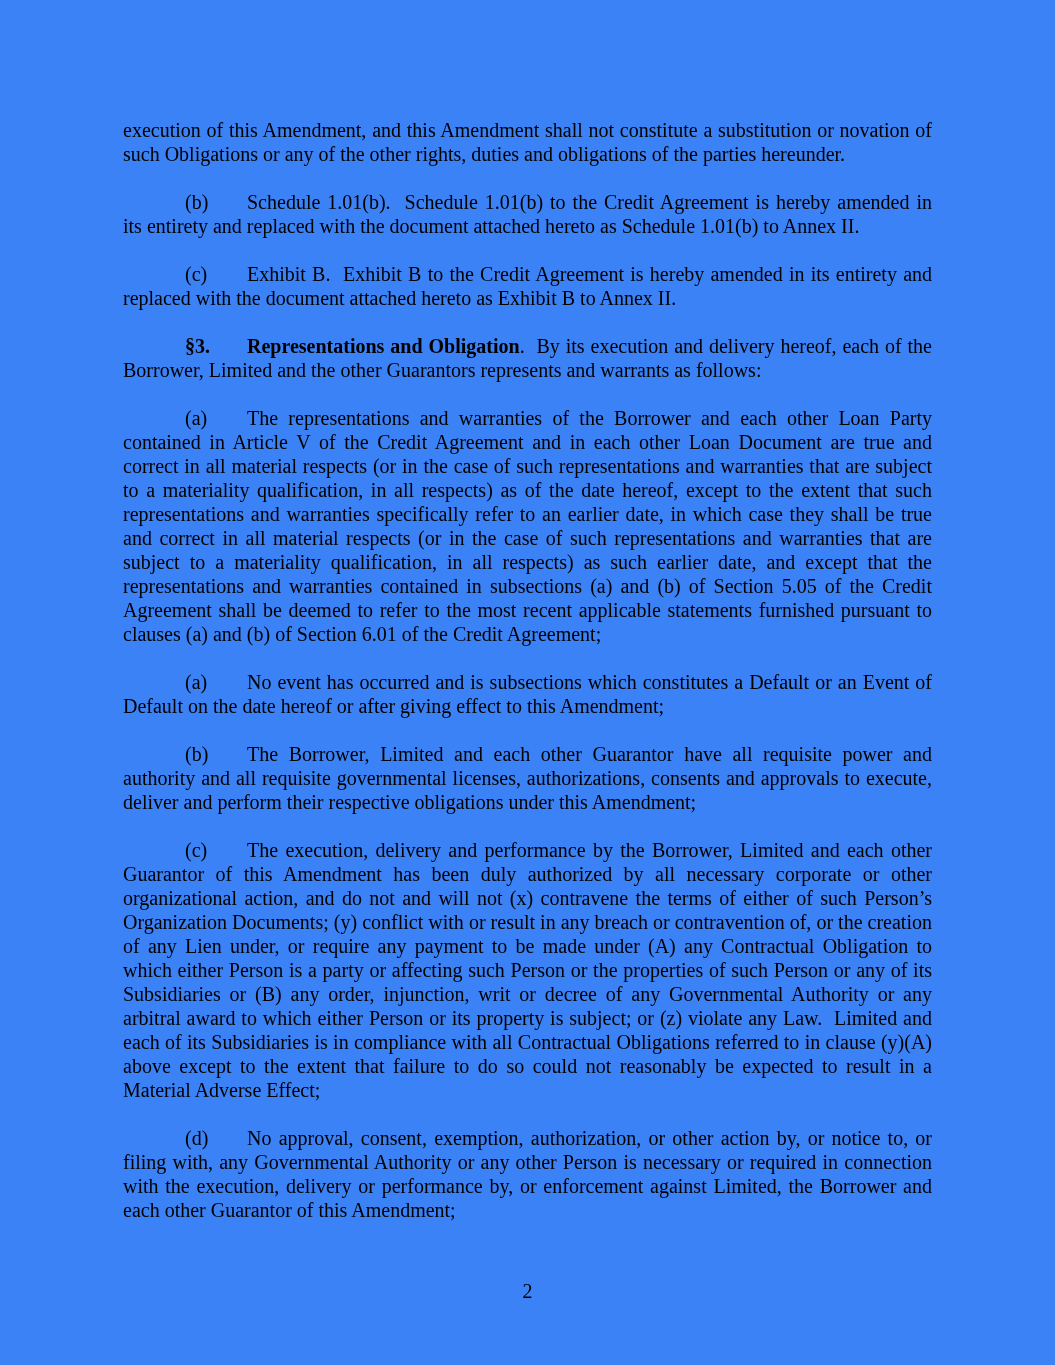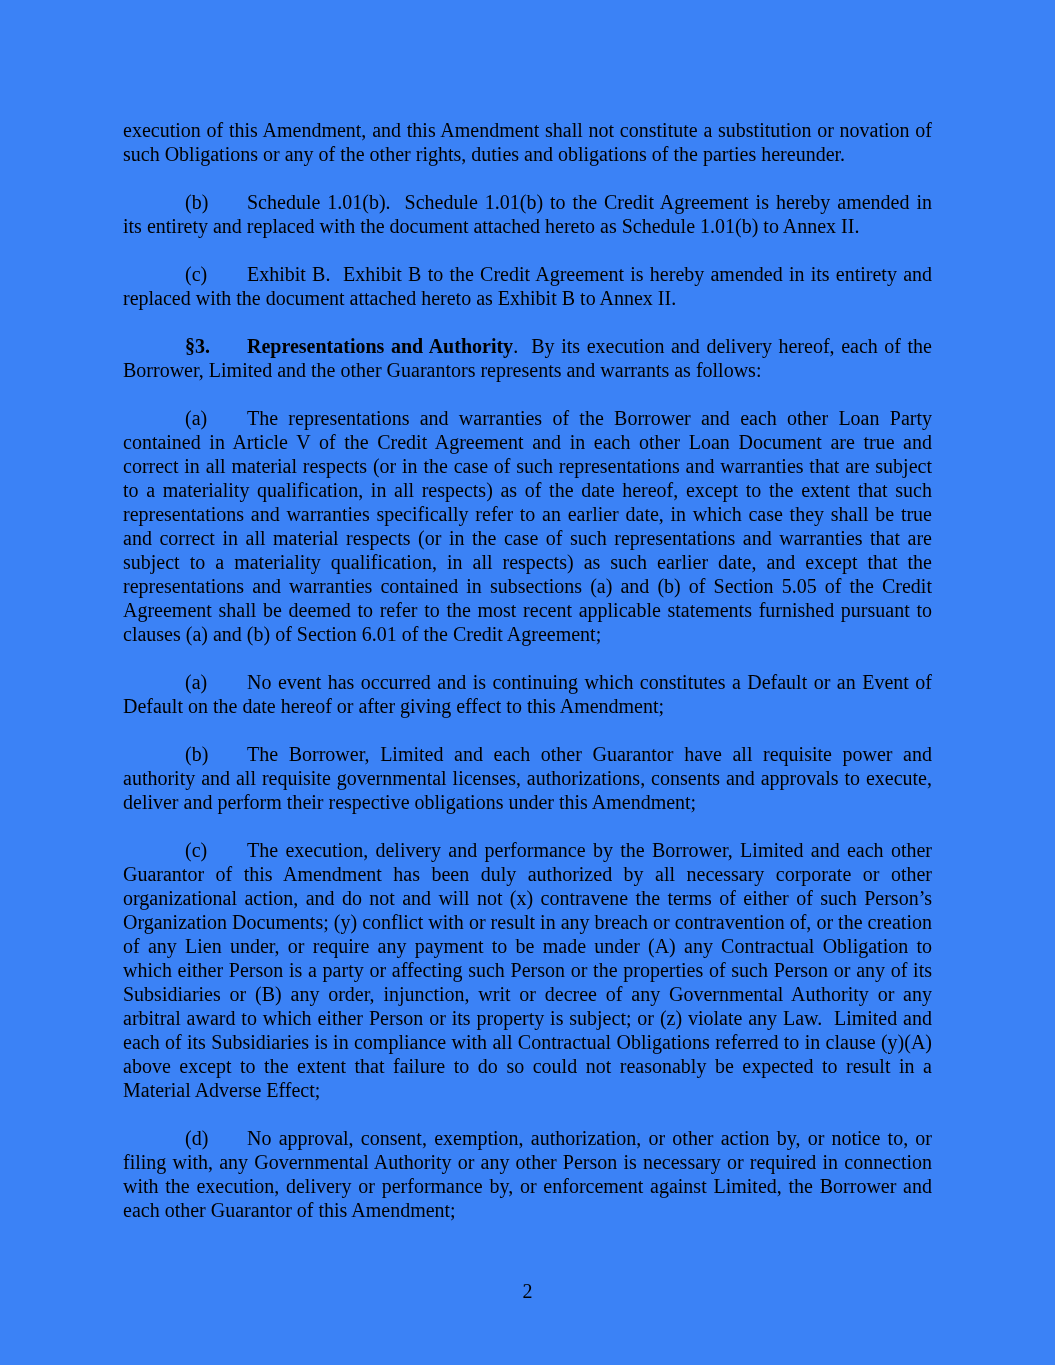--- a/index.html
+++ b/index.html
@@ -54,23 +54,23 @@
   }
 </style>
 </head>
 <body>
 
 <div class="page">
   <div class="doc-body">
       <p class="para"><span>execution of this Amendment, and this Amendment shall not constitute a substitution or novation of such Obligations or any of the other rights, duties and obligations of the parties hereunder.</span></p>
       <p class="para indented"><span class="marker">(b)</span><span class="underline">Schedule 1.01(b)</span><span>.&nbsp; </span><span class="underline">Schedule 1.01(b)</span><span> to the Credit Agreement is hereby amended in its entirety and replaced with the document attached hereto as </span><span class="underline">Schedule 1.01(b)</span><span> to </span><span class="underline">Annex II</span><span>.</span></p>
       <p class="para indented"><span class="marker">(c)</span><span class="underline">Exhibit B</span><span>.&nbsp; </span><span class="underline">Exhibit B</span><span> to the Credit Agreement is hereby amended in its entirety and replaced with the document attached hereto as </span><span class="underline">Exhibit B</span><span> to </span><span class="underline">Annex II</span><span>.</span></p>
-      <p class="para indented"><span class="marker bold">§3.</span><span class="underline bold">Representations and Authority</span><span>.&nbsp; By its execution and delivery hereof, each of the Borrower, Limited and the other Guarantors represents and warrants as follows:</span></p>
+      <p class="para indented"><span class="marker bold">§3.</span><span class="underline bold">Representations and Obligation</span><span>.&nbsp; By its execution and delivery hereof, each of the Borrower, Limited and the other Guarantors represents and warrants as follows:</span></p>
       <p class="para indented"><span class="marker">(a)</span><span>The representations and warranties of the Borrower and each other Loan Party contained in </span><span class="underline">Article V</span><span> of the Credit Agreement and in each other Loan Document are true and correct in all material respects (or in the case of such representations and warranties that are subject to a materiality qualification, in all respects) as of the date hereof, except to the extent that such representations and warranties specifically refer to an earlier date, in which case they shall be true and correct in all material respects (or in the case of such representations and warranties that are subject to a materiality qualification, in all respects) as such earlier date, and except that the representations and warranties contained in </span><span class="underline">subsections (a)</span><span> and </span><span class="underline">(b)</span><span> of </span><span class="underline">Section 5.05</span><span> of the Credit Agreement shall be deemed to refer to the most recent applicable statements furnished pursuant to </span><span class="underline">clauses (a)</span><span> and </span><span class="underline">(b)</span><span> of </span><span class="underline">Section 6.01</span><span> of the Credit Agreement;</span></p>
-      <p class="para indented"><span class="marker">(a)</span><span>No event has occurred and is continuing which constitutes a Default or an Event of Default on the date hereof or after giving effect to this Amendment;</span></p>
+      <p class="para indented"><span class="marker">(a)</span><span>No event has occurred and is subsections which constitutes a Default or an Event of Default on the date hereof or after giving effect to this Amendment;</span></p>
       <p class="para indented"><span class="marker">(b)</span><span>The Borrower, Limited and each other Guarantor have all requisite power and authority and all requisite governmental licenses, authorizations, consents and approvals to execute, deliver and perform their respective obligations under this Amendment;</span></p>
       <p class="para indented"><span class="marker">(c)</span><span>The execution, delivery and performance by the Borrower, Limited and each other Guarantor of this Amendment has been duly authorized by all necessary corporate or other organizational action, and do not and will not (x) contravene the terms of either of such Person’s Organization Documents; (y) conflict with or result in any breach or contravention of, or the creation of any Lien under, or require any payment to be made under (A) any Contractual Obligation to which either Person is a party or affecting such Person or the properties of such Person or any of its Subsidiaries or (B) any order, injunction, writ or decree of any Governmental Authority or any arbitral award to which either Person or its property is subject; or (z) violate any Law.&nbsp; Limited and each of its Subsidiaries is in compliance with all Contractual Obligations referred to in clause (y)(A) above except to the extent that failure to do so could not reasonably be expected to result in a Material Adverse Effect;</span></p>
       <p class="para indented"><span class="marker">(d)</span><span>No approval, consent, exemption, authorization, or other action by, or notice to, or filing with, any Governmental Authority or any other Person is necessary or required in connection with the execution, delivery or performance by, or enforcement against Limited, the Borrower and each other Guarantor of this Amendment;</span></p>
     </div>
   <div class="page-footer">
     <span>2</span>
   </div>
 </div>
 
 </body></html>

